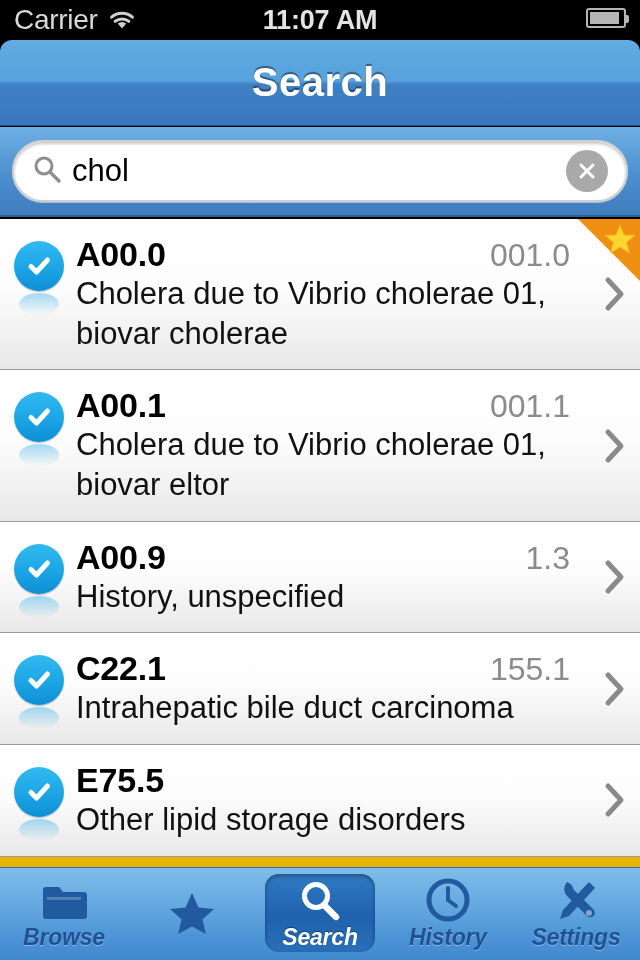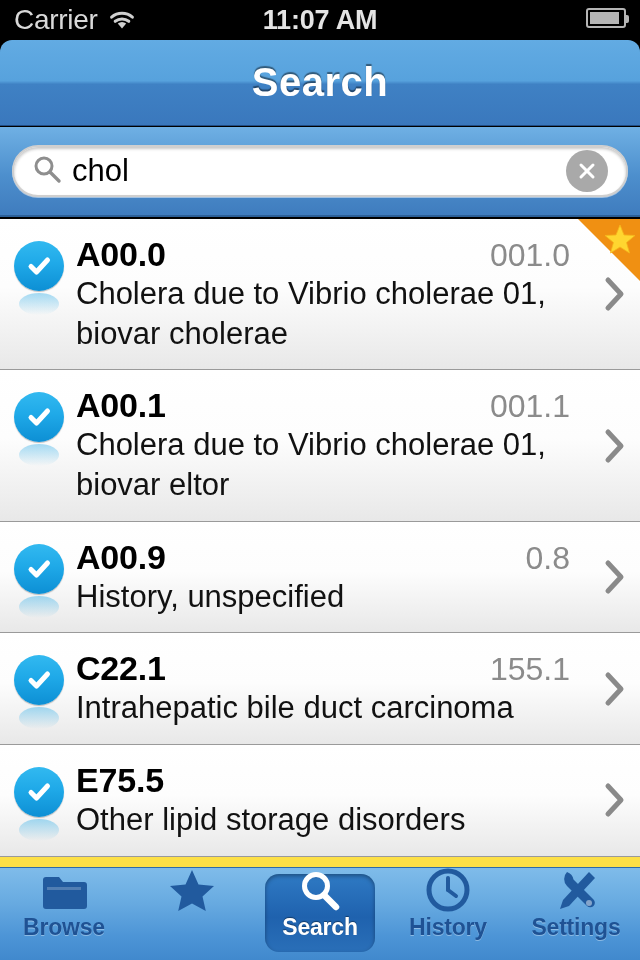--- a/index.html
+++ b/index.html
@@ -118,21 +118,21 @@
     box-sizing: border-box;
     display: flex;
     align-items: center;
     padding: 0 12px;
     z-index: 30;
     border-bottom: 2px solid #2c6098;
   }
   .search-field {
     position: relative;
     flex: 1;
-    height: 52px;
+    height: 62px;
     background: #fff;
     border-radius: 31px;
     border: 2px solid #cfcfcf;
     box-shadow: inset 0 2px 3px rgba(0,0,0,0.22), 0 1px 0 rgba(255,255,255,0.5);
     display: flex;
     align-items: center;
     box-sizing: border-box;
     padding: 0 18px;
   }
   .magnifier-sm { width: 30px; height: 30px; flex: none; margin-right: 10px; }
@@ -155,21 +155,21 @@
   }
   .clear-btn svg { width: 22px; height: 22px; display:block; }
 
   
   .results {
     position: absolute;
     top: 219px; left: 0;
     width: 640px;
     height: 648px;
     overflow: hidden;
-    background: #fde047;
+    background: #eab308;
     z-index: 10;
   }
   .row {
     position: relative;
     background: linear-gradient(to bottom, #ffffff 0%, #fdfdfd 45%, #e8e8e8 100%);
     border-bottom: 1px solid #9a9a9a;
     box-sizing: border-box;
     padding: 16px 0 16px 0;
     overflow: hidden;
   }
@@ -276,23 +276,24 @@
     border-top: 1px solid #2f6ba8;
     box-sizing: border-box;
     display: flex;
     z-index: 30;
   }
   .tab {
     flex: 1;
     display: flex;
     flex-direction: column;
     align-items: center;
-    justify-content: flex-start;
+    justify-content: center;
     position: relative;
     cursor: pointer;
+    font-style: italic;
   }
   .tab .tab-icon {
     height: 44px;
     display: flex;
     align-items: flex-end;
     justify-content: center;
     margin-bottom: 2px;
   }
   .tab .tab-icon svg { display: block; }
   .tab .tab-label {
@@ -440,21 +441,21 @@
             <svg viewBox="0 0 30 30" aria-hidden="true">
               <path d="M7 15.5 L12.5 21 L23.5 9" fill="none" stroke="#ffffff" stroke-width="5" stroke-linecap="round" stroke-linejoin="round"></path>
             </svg>
           </div>
           <div class="reflect"></div>
         </div>
       </div>
       <div class="row-body">
         <div class="row-top">
           <span class="code">A00.9</span>
-          <span class="alt-code">0.8</span>
+          <span class="alt-code">1.3</span>
         </div>
         <div class="desc">History, unspecified</div>
       </div>
       <div class="chevron-wrap">
         <svg class="chevron" viewBox="0 0 22 36" aria-hidden="true">
           <path d="M4 4 L17 18 L4 32" fill="none" stroke="#8a8a8a" stroke-width="5" stroke-linecap="round" stroke-linejoin="round"></path>
         </svg>
       </div>
     </div>
   </div>

